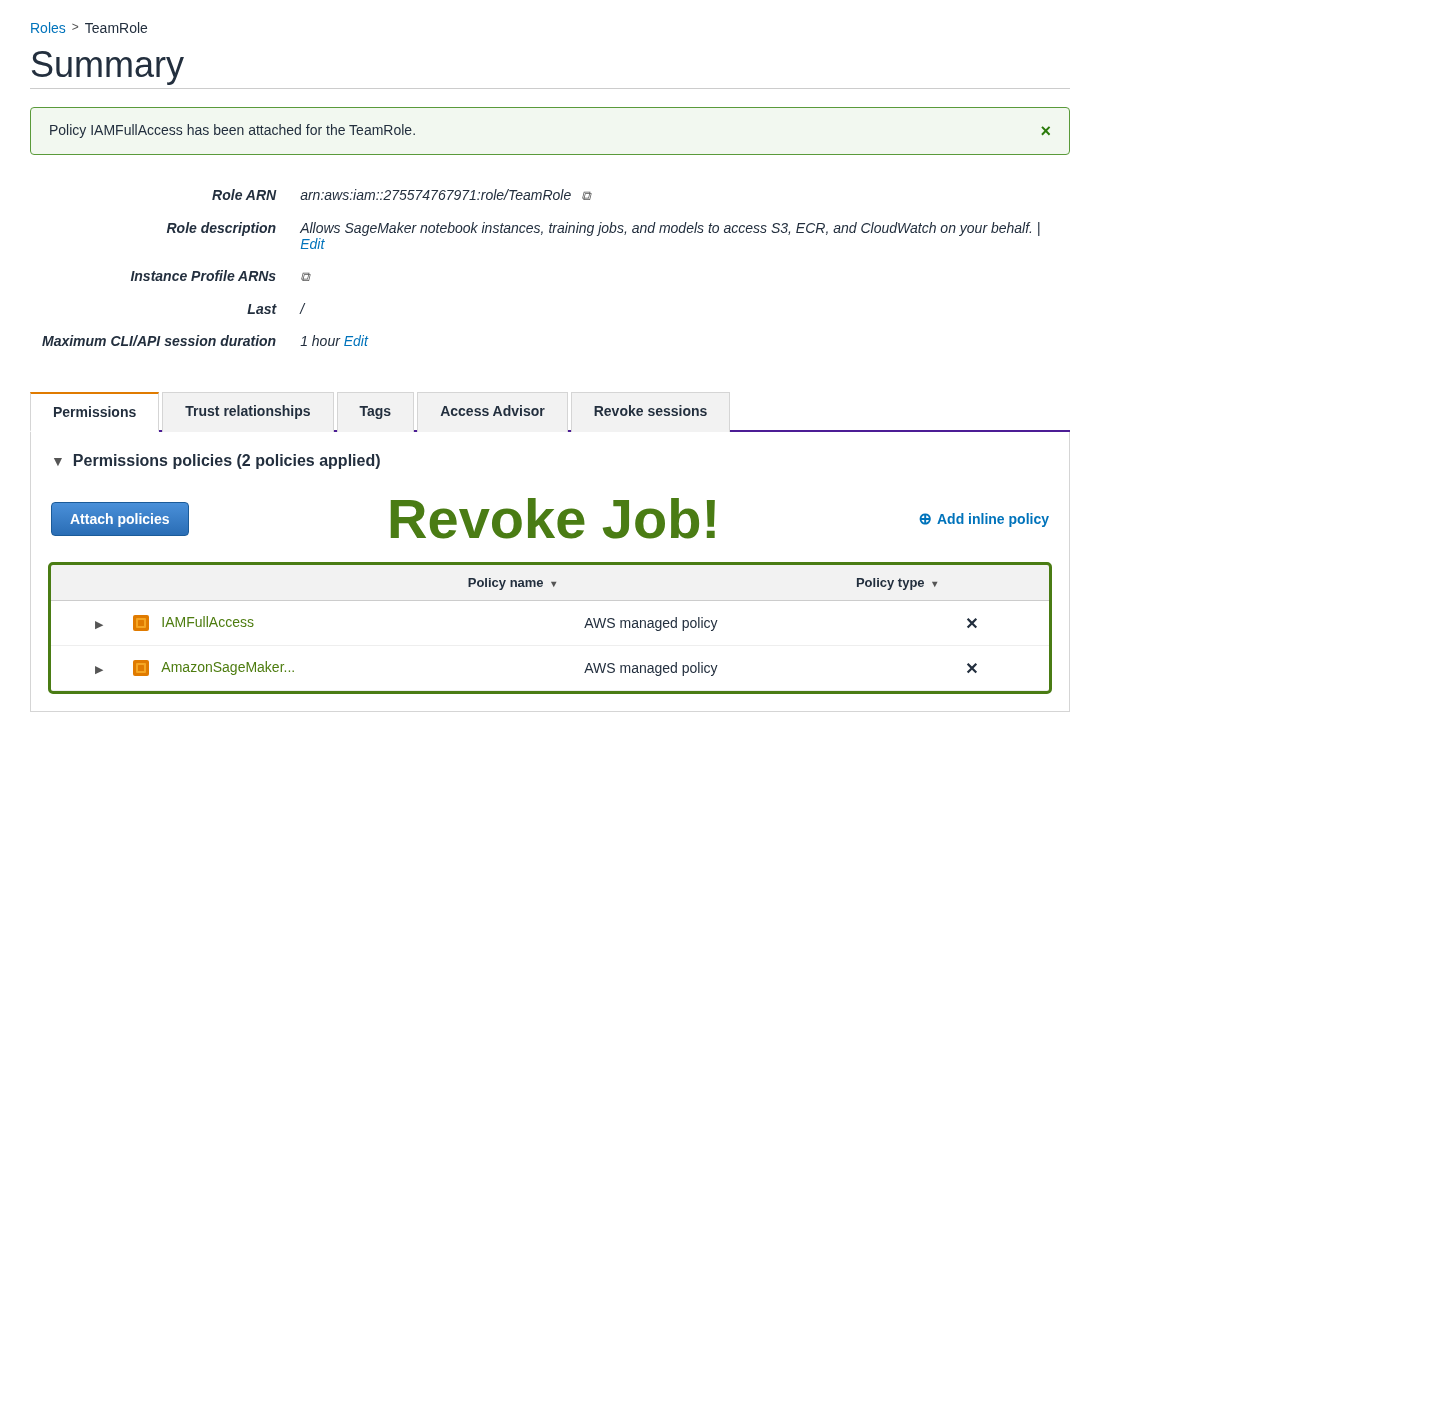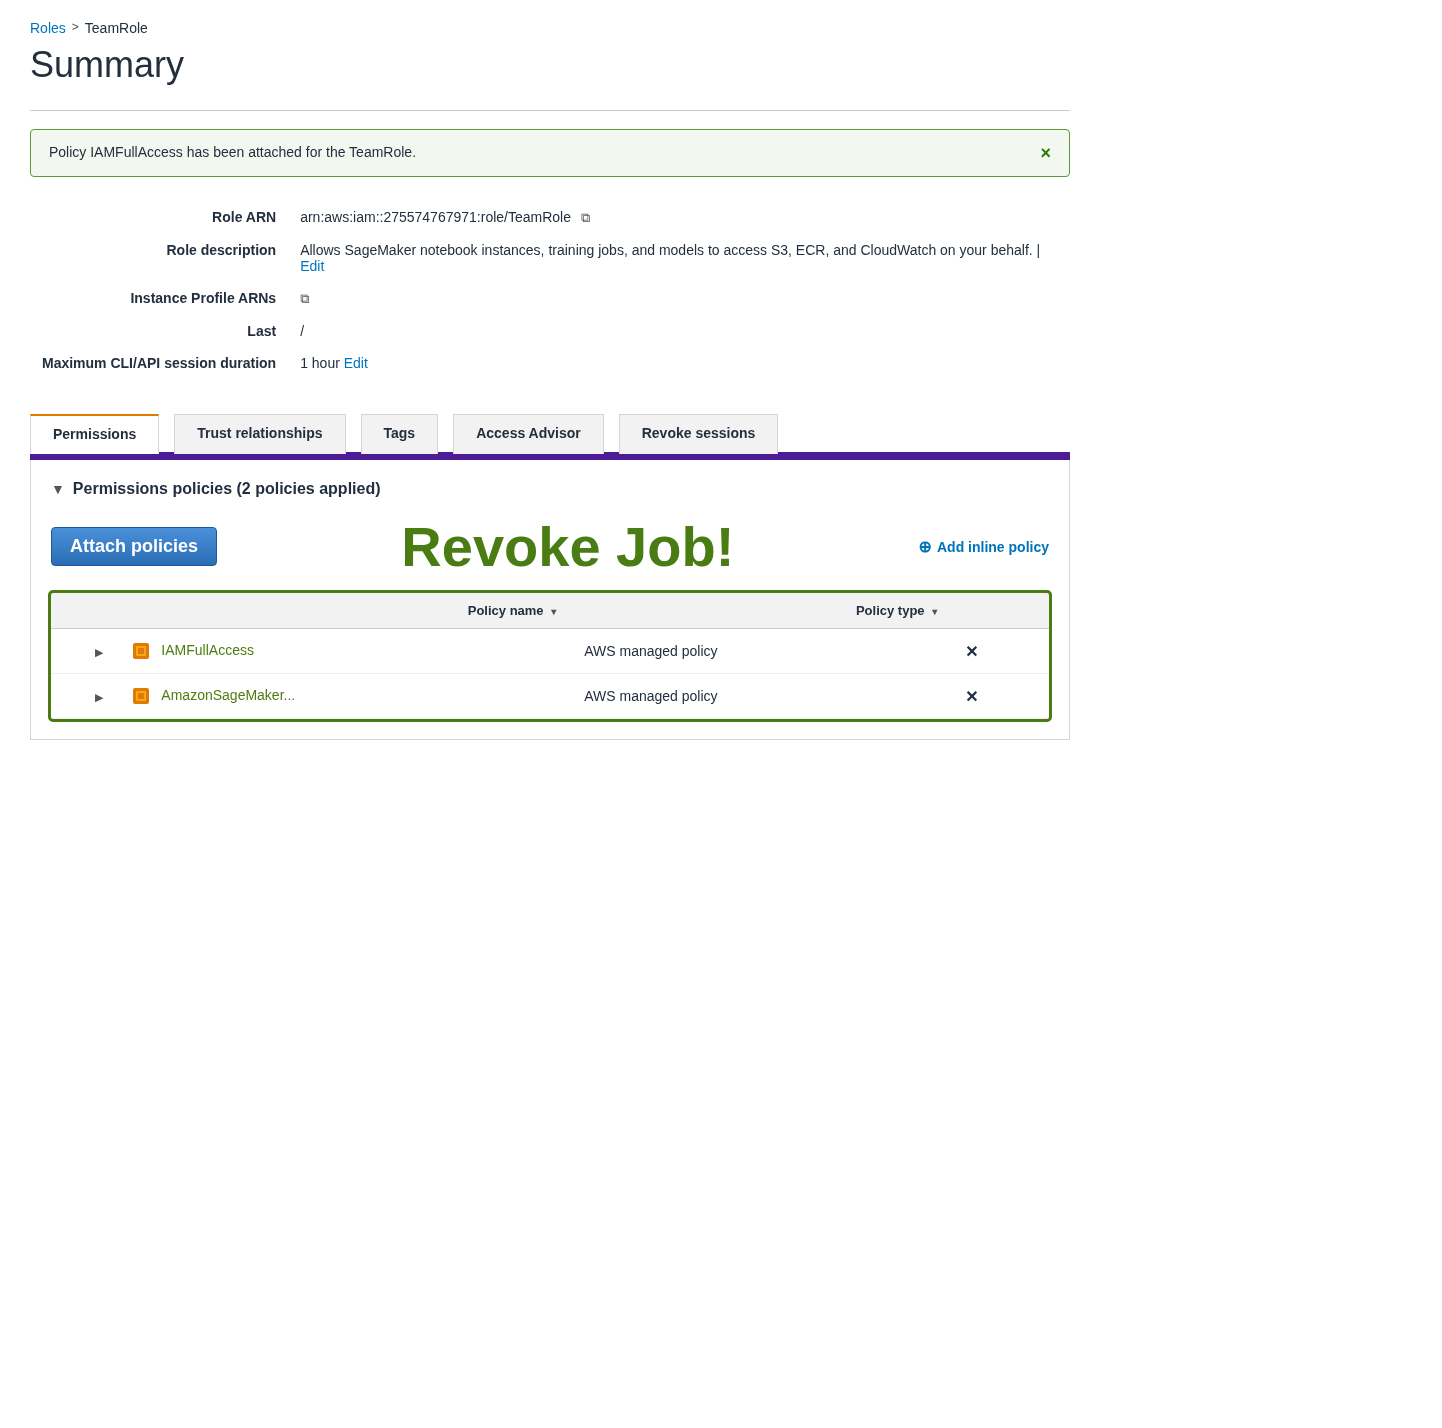--- a/index.html
+++ b/index.html
@@ -21,21 +21,21 @@
     .breadcrumb a {
       color: #0073bb;
       text-decoration: none;
     }
     .breadcrumb-separator { color: #555; font-size: 12px; }
     .breadcrumb-current { color: #232f3e; }
     h1 {
       font-size: 36px;
       font-weight: 400;
       color: #232f3e;
-      margin-bottom: 24px;
+      margin-bottom: 2px;
     }
     hr.title-divider {
       border: none;
       border-top: 1px solid #ccc;
       margin-bottom: 18px;
     }
     .success-banner {
       background: #f2f8f0;
       border: 1px solid #5a9a3a;
       border-radius: 4px;
@@ -53,20 +53,21 @@
       color: #2a7a0a;
       font-size: 18px;
       cursor: pointer;
       line-height: 1;
       font-weight: bold;
     }
     .details-table {
       width: 100%;
       margin-bottom: 33px;
       border-collapse: collapse;
+      font-style: italic;
     }
     .details-table tr td {
       padding: 8px 12px;
       vertical-align: top;
     }
     .details-table tr td:first-child {
       text-align: right;
       font-weight: 700;
       color: #232f3e;
       width: 220px;
@@ -85,23 +86,22 @@
       margin-left: 6px;
       cursor: pointer;
       font-size: 13px;
       color: #555;
     }
     .tabs-container {
       margin-top: 10px;
     }
     .tabs {
       display: flex;
-      border-bottom: 8px solid #4c1d95;
+      border-bottom: 2px solid #4c1d95;
       margin-bottom: 0;
-      gap: 12px;
     }
     .tab {
       padding: 10px 22px;
       cursor: pointer;
       font-size: 14px;
       font-weight: 600;
       border: 1px solid #d5d5d5;
       border-bottom: none;
       background: #f2f2f2;
       color: #232f3e;
@@ -139,21 +139,21 @@
       align-items: center;
       justify-content: space-between;
       margin-bottom: 14px;
     }
     .attach-btn {
       background: linear-gradient(to bottom, #4a90d9, #2a6db5);
       color: #fff;
       border: 1px solid #1b5b99;
       border-radius: 4px;
       padding: 8px 18px;
-      font-size: 18px;
+      font-size: 14px;
       font-weight: 600;
       cursor: pointer;
       text-align: center;
     }
     .great-job {
       font-size: 56px;
       font-weight: 900;
       color: #4a7c14;
       text-align: center;
       flex: 1;

